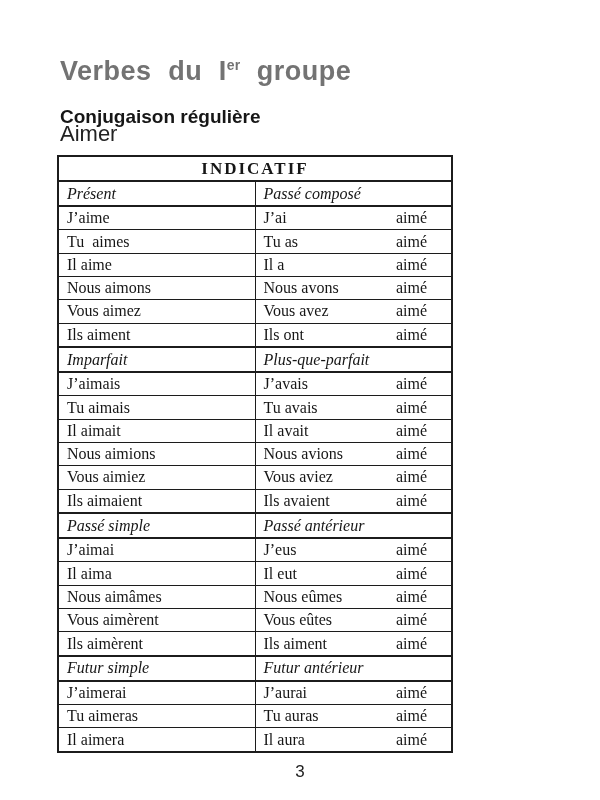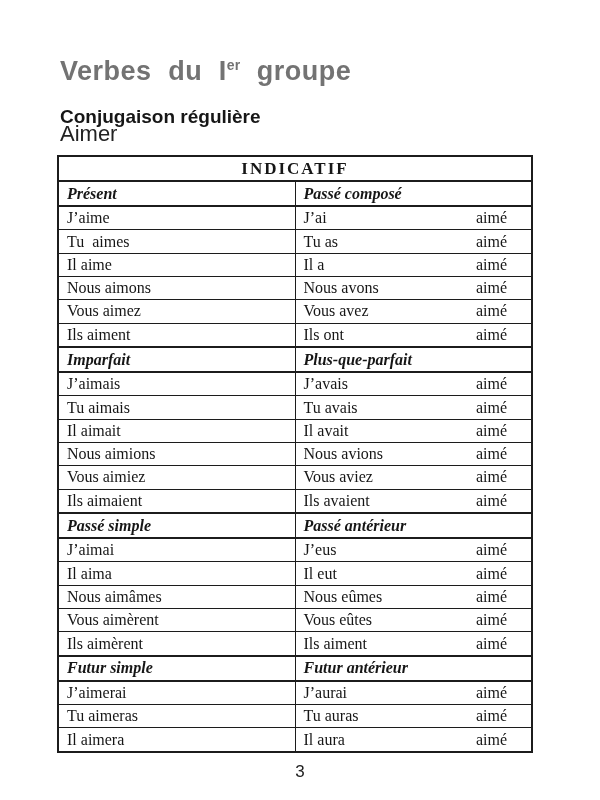--- a/index.html
+++ b/index.html
@@ -48,21 +48,21 @@
     font-family: "Liberation Sans", "DejaVu Sans", sans-serif;
     font-weight: normal;
     font-size: 22px;
     color: #222222;
   }
   
   table.conj {
     position: absolute;
     top: 155px;
     left: 57px;
-    width: 476px;
+    width: 396px;
     height: 598px;
     border-collapse: collapse;
     table-layout: fixed;
     font-family: "Liberation Serif", "DejaVu Serif", serif;
     font-size: 16px;
     color: #161616;
   }
   table.conj, table.conj th, table.conj td { border: 1px solid #1c1c1c; }
   table.conj { border-width: 2px; }
   th.mood {
@@ -71,21 +71,21 @@
     text-align: center;
     vertical-align: middle;
     font-weight: bold;
     font-size: 17px;
     letter-spacing: 2px;
   }
   tr.section-row td {
     height: 25px;
     border-top: 2px solid #1c1c1c;
     border-bottom: 2px solid #1c1c1c;
-    font-weight: bold;
+    font-weight: normal;
     font-style: italic;
     vertical-align: middle;
   }
   td.lcol { width: 227px; padding-left: 8px; white-space: pre; }
   td.rcol { padding-left: 8px; padding-right: 24px; border-left-width: 2px; }
   tr.data-row td { vertical-align: middle; }
   td.rcol .part { float: right; }
   
   .pagenum {
     position: absolute;

